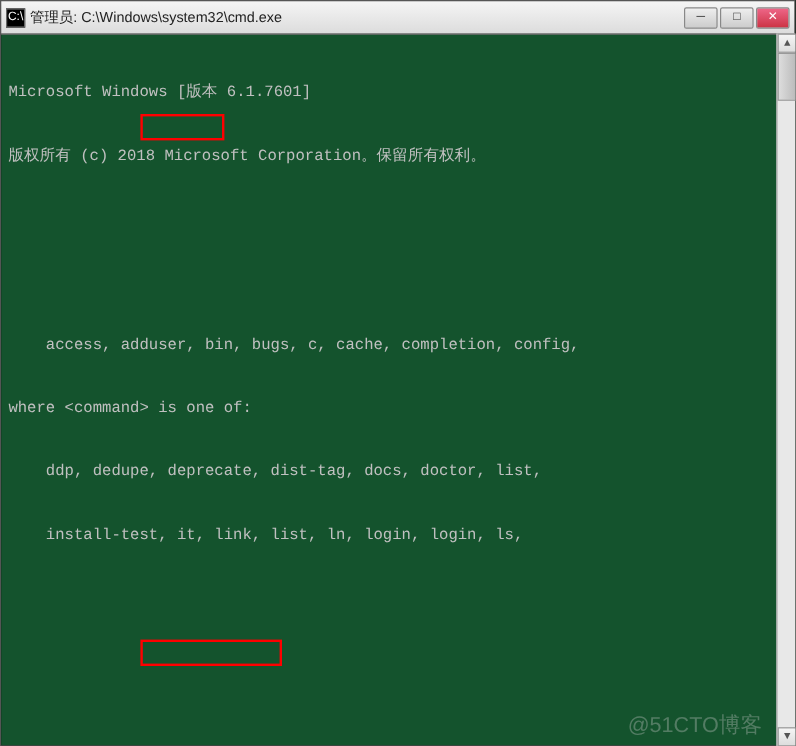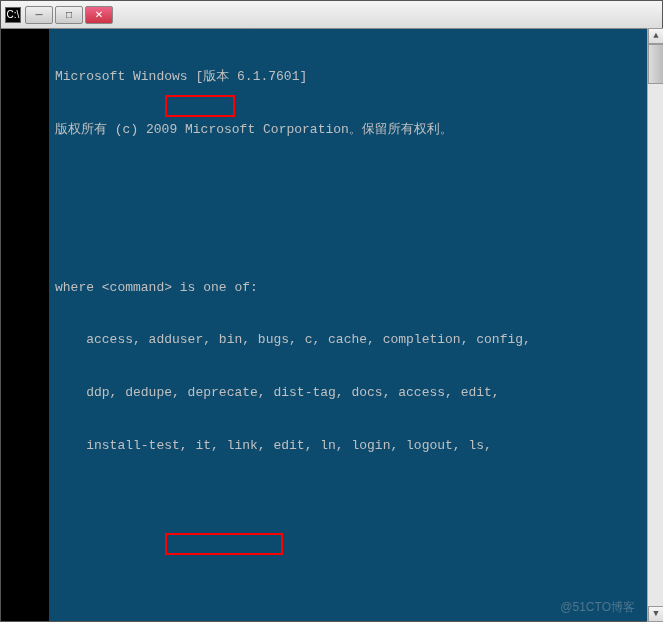--- a/index.html
+++ b/index.html
@@ -68,30 +68,29 @@
       cursor: pointer;
       color: #333;
       line-height: 1;
     }
     .win-btn.close {
       background: linear-gradient(to bottom, #e68, #c34);
       color: #fff;
     }
     .terminal {
       flex: 1;
-      background: #0c4a6e;
+      background: #14532d;
       color: #c0c0c0;
       font-family: "Consolas", "SimSun", "Courier New", monospace;
       font-size: 13px;
       line-height: 1.35;
       padding: 4px 6px;
       white-space: pre-wrap;
       overflow: hidden;
       position: relative;
-      margin-left: 48px;
     }
     .terminal-line {
       white-space: pre;
     }
     .highlight-box {
       position: absolute;
       border: 2px solid #ff0000;
       pointer-events: none;
     }
     .highlight1 {
@@ -139,49 +138,50 @@
       height: 40px;
       background: linear-gradient(to right, #ddd, #bbb);
       border: 1px solid #999;
       box-sizing: border-box;
     }
     .watermark {
       position: absolute;
       bottom: 6px;
       right: 28px;
       color: rgba(200,200,200,0.35);
-      font-size: 12px;
+      font-size: 18px;
       font-family: Arial, sans-serif;
       pointer-events: none;
       margin-top: 46px;
     }
   </style>
 </head>
 <body>
 
 <div class="window">
   <div class="titlebar">
     <div class="titlebar-icon">C:\</div>
+    <div class="titlebar-text">管理员: C:\Windows\system32\cmd.exe</div>
     <div class="window-controls">
       <div class="win-btn">─</div>
       <div class="win-btn">□</div>
       <div class="win-btn close">✕</div>
     </div>
   </div>
 
   <div class="terminal">
     <div class="terminal-line">Microsoft Windows [版本 6.1.7601]</div>
-    <div class="terminal-line">版权所有 (c) 2009 Microsoft Corporation。保留所有权利。</div>
-    <div class="terminal-line"></div>
-    <div class="terminal-line"></div>
-    <div class="terminal-line"></div>
+    <div class="terminal-line">版权所有 (c) 2018 Microsoft Corporation。保留所有权利。</div>
+    <div class="terminal-line"></div>
+    <div class="terminal-line"></div>
+    <div class="terminal-line"></div>
+    <div class="terminal-line">    access, adduser, bin, bugs, c, cache, completion, config,</div>
     <div class="terminal-line">where &lt;command&gt; is one of:</div>
-    <div class="terminal-line">    access, adduser, bin, bugs, c, cache, completion, config,</div>
-    <div class="terminal-line">    ddp, dedupe, deprecate, dist-tag, docs, access, edit,</div>
-    <div class="terminal-line">    install-test, it, link, edit, ln, login, logout, ls,</div>
+    <div class="terminal-line">    ddp, dedupe, deprecate, dist-tag, docs, doctor, list,</div>
+    <div class="terminal-line">    install-test, it, link, list, ln, login, login, ls,</div>
     
     
     
     
     
     <div class="terminal-line"></div>
     
     
     
     

